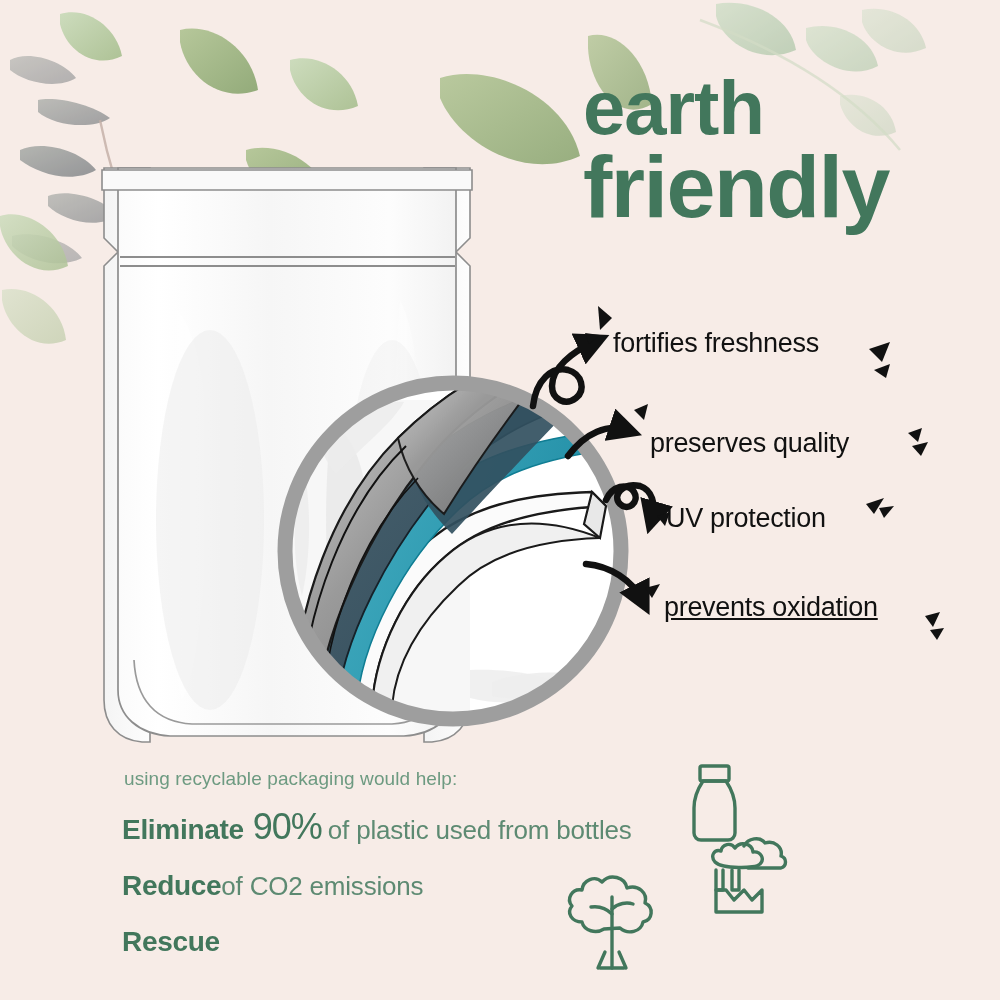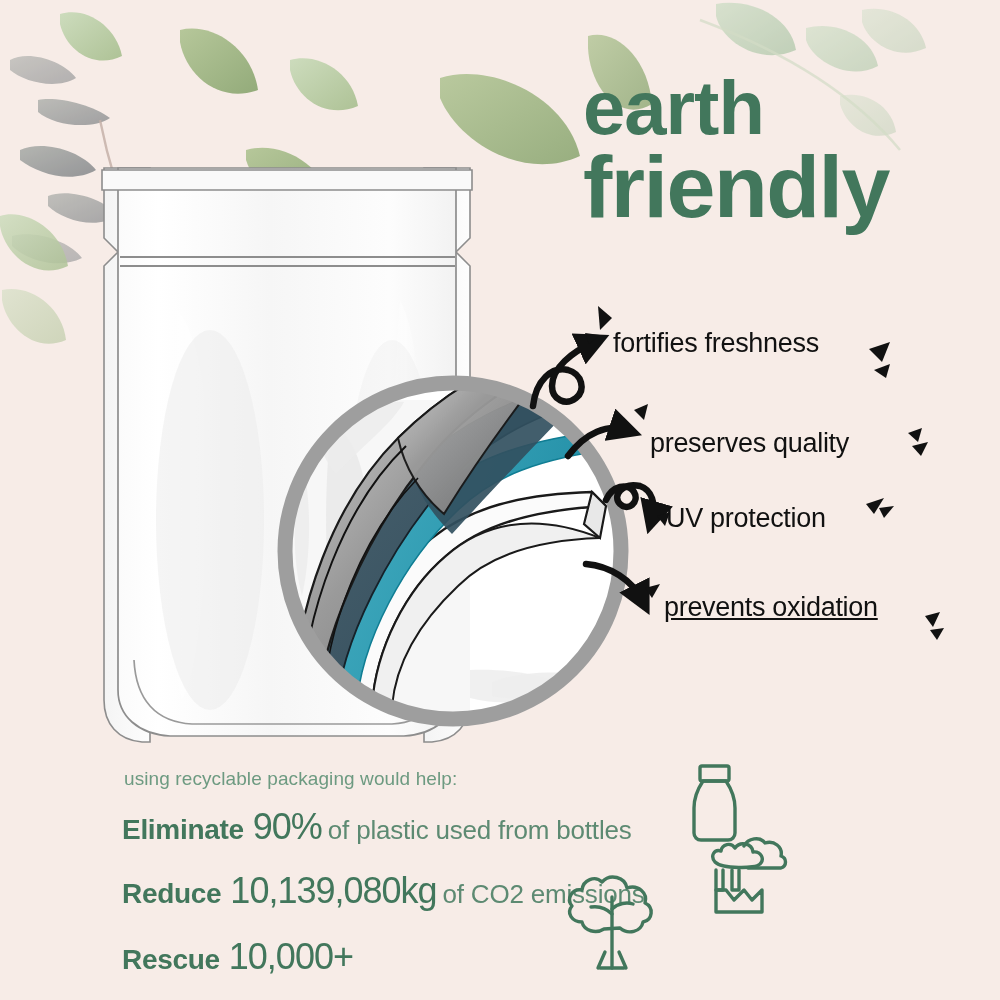--- a/index.html
+++ b/index.html
@@ -279,27 +279,25 @@
     <div class="stat-intro">using recyclable packaging would help:</div>
 
     <div class="stat-row">
       <span class="s-verb">Eliminate</span>
       <span class="s-num">90%</span>
       <span class="s-tail">of plastic used from bottles</span>
     </div>
 
     <div class="stat-row r2">
       <span class="s-verb">Reduce</span>
-      <span class="s-num">10,139,080kg</span>
       <span class="s-tail">of CO2 emissions</span>
     </div>
 
     <div class="stat-row">
       <span class="s-verb">Rescue</span>
-      <span class="s-num">10,000+</span>
     </div>
   </div>
 
   <svg class="layer" viewBox="0 0 1000 1000">
     <g fill="none" stroke="#42775c" stroke-width="3.4" stroke-linecap="round" stroke-linejoin="round">
       <rect x="700" y="766" width="29" height="15" rx="2"></rect>
       <path d="M703 781 C 697 790 694 798 694 808 L694 833 C 694 837 697 840 701 840
                L728 840 C 732 840 735 837 735 833 L735 808 C 735 798 732 790 726 781 Z"></path>
     </g>
 

